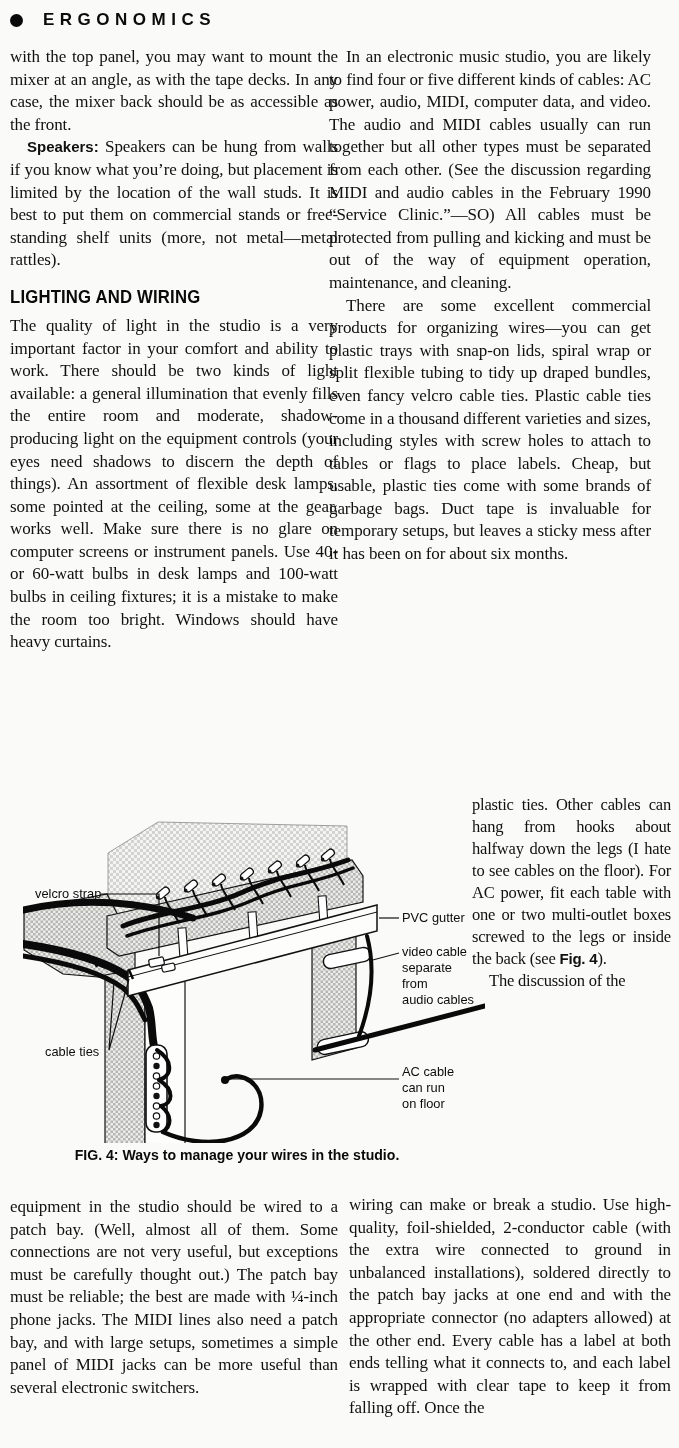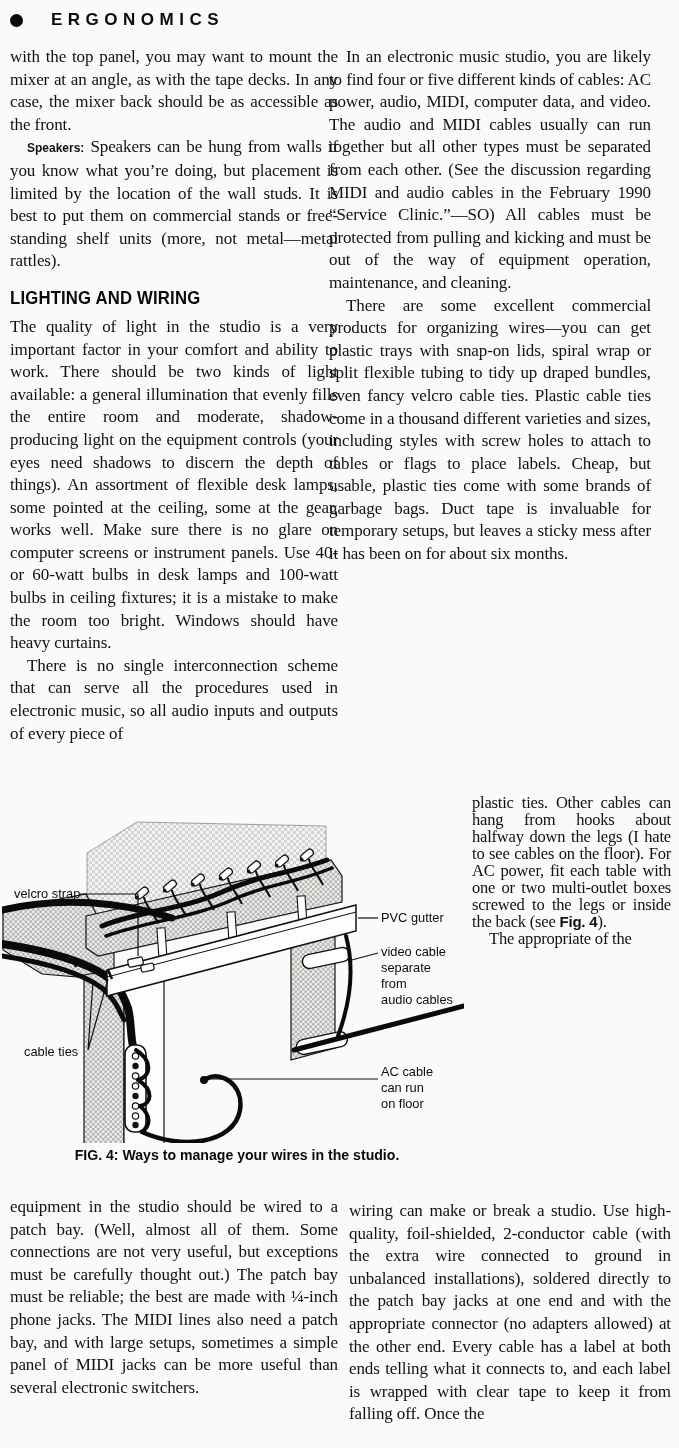--- a/index.html
+++ b/index.html
@@ -1,38 +1,38 @@
 <!DOCTYPE html>
 <html><head>
 <meta charset="utf-8">
 <style>
   html,body{margin:0;padding:0;background:#e8e8e6;}
   .page{position:relative;width:679px;height:1448px;background:#fafaf8;overflow:hidden;
         font-family:"Liberation Serif",serif;color:#101010;margin:0 auto;}
   
-  .masthead{position:absolute;left:10px;top:10px;display:flex;align-items:center;gap:28px;}
+  .masthead{position:absolute;left:10px;top:10px;display:flex;align-items:center;gap:20px;}
   .bullet{width:13px;height:13px;border-radius:50%;background:#090909;flex:0 0 auto;}
   .masthead-title{font-family:"Liberation Sans",sans-serif;font-weight:700;font-size:17px;
         letter-spacing:5.5px;color:#0b0b0b;white-space:nowrap;}
   
   .tcol{position:absolute;text-align:justify;font-size:17px;line-height:22.6px;letter-spacing:-0.1px;}
   .col-left-top{left:10px;top:46px;width:328px;}
   .col-right-top{left:329px;top:46px;width:322px;}
-  .col-right-narrow{left:472px;top:794px;width:199px;line-height:17px;font-size:16.5px;letter-spacing:-0.2px;}
-  .col-right-bottom{left:349px;top:1194px;width:322px;margin-top:6px;}
+  .col-right-narrow{left:472px;top:794px;width:199px;line-height:22px;font-size:16.5px;letter-spacing:-0.2px;}
+  .col-right-bottom{left:349px;top:1194px;width:322px;}
   .col-left-bottom{left:10px;top:1196px;width:328px;}
   .tcol p{margin:0;}
   .indent{text-indent:17px;}
   .section-heading{font-family:"Liberation Sans",sans-serif;font-weight:700;font-size:19px;
         letter-spacing:0.2px;transform:scaleX(.88);transform-origin:left center;
         margin:13px 0 7px 0;line-height:23px;white-space:nowrap;color:#0a0a0a;}
-  .lead{font-family:"Liberation Sans",sans-serif;font-weight:700;font-size:12px;letter-spacing:0;}
+  .lead{font-family:"Liberation Sans",sans-serif;font-weight:700;font-size:15px;letter-spacing:0;}
   .figref{font-family:"Liberation Sans",sans-serif;font-weight:700;font-size:15px;}
   
-  .figure{position:absolute;left:2px;top:798px;width:462px;height:345px;}
+  .figure{position:absolute;left:23px;top:798px;width:462px;height:345px;}
   .figure svg{position:absolute;left:0;top:0;}
   .fig-label{position:absolute;font-family:"Liberation Sans",sans-serif;font-size:13.5px;
         line-height:16px;color:#0c0c0c;white-space:pre-line;transform:scaleX(.95);transform-origin:left top;}
   .lbl-velcro{left:12px;top:88px;}
   .lbl-pvc{left:379px;top:112px;}
   .lbl-video{left:379px;top:146px;}
   .lbl-ties{left:22px;top:246px;}
   .lbl-ac{left:379px;top:266px;}
   .fig-caption{position:absolute;left:6px;top:1146px;width:462px;text-align:center;
         font-family:"Liberation Sans",sans-serif;font-weight:700;font-size:15px;
@@ -46,31 +46,30 @@
   <div class="masthead">
     <span class="bullet"></span>
     <span class="masthead-title">ERGONOMICS</span>
   </div>
 
   <div class="tcol col-left-top">
     <p>with the top panel, you may want to mount the mixer at an angle, as with the tape decks. In any case, the mixer back should be as accessible as the front.</p>
     <p class="indent"><b class="lead">Speakers:</b><span> Speakers can be hung from walls if you know what you’re doing, but placement is limited by the location of the wall studs. It is best to put them on commercial stands or free-standing shelf units (more, not metal—metal rattles).</span></p>
     <div class="section-heading">LIGHTING AND WIRING</div>
     <p>The quality of light in the studio is a very important factor in your comfort and ability to work. There should be two kinds of light available: a general illumination that evenly fills the entire room and moderate, shadow-producing light on the equipment controls (your eyes need shadows to discern the depth of things). An assortment of flexible desk lamps, some pointed at the ceiling, some at the gear, works well. Make sure there is no glare on computer screens or instrument panels. Use 40- or 60-watt bulbs in desk lamps and 100-watt bulbs in ceiling fixtures; it is a mistake to make the room too bright. Windows should have heavy curtains.</p>
-    <p class="indent">There is no single interconnection scheme that can serve all the procedures used in electronic music, so all audio inputs and outputs of every piece of</p>
   </div>
 
   <div class="tcol col-right-top">
     <p class="indent">In an electronic music studio, you are likely to find four or five different kinds of cables: AC power, audio, MIDI, computer data, and video. The audio and MIDI cables usually can run together but all other types must be separated from each other. (See the discussion regarding MIDI and audio cables in the February 1990 “Service Clinic.”—SO) All cables must be protected from pulling and kicking and must be out of the way of equipment operation, maintenance, and cleaning.</p>
     <p class="indent">There are some excellent commercial products for organizing wires—you can get plastic trays with snap-on lids, spiral wrap or split flexible tubing to tidy up draped bundles, even fancy velcro cable ties. Plastic cable ties come in a thousand different varieties and sizes, including styles with screw holes to attach to tables or flags to place labels. Cheap, but usable, plastic ties come with some brands of garbage bags. Duct tape is invaluable for temporary setups, but leaves a sticky mess after it has been on for about six months.</p>
   </div>
 
   <div class="tcol col-right-narrow">
     <p><span>plastic ties. Other cables can hang from hooks about halfway down the legs (I hate to see cables on the floor). For AC power, fit each table with one or two multi-outlet boxes screwed to the legs or inside the back (see </span><b class="figref">Fig. 4</b><span>).</span></p>
-    <p class="indent">The appropriate of the</p>
+    <p class="indent">The discussion of the</p>
   </div>
 
   <div class="tcol col-right-bottom">
     <p>wiring can make or break a studio. Use high-quality, foil-shielded, 2-conductor cable (with the extra wire connected to ground in unbalanced installations), soldered directly to the patch bay jacks at one end and with the appropriate connector (no adapters allowed) at the other end. Every cable has a label at both ends telling what it connects to, and each label is wrapped with clear tape to keep it from falling off. Once the</p>
   </div>
 
   <div class="tcol col-left-bottom">
     <p>equipment in the studio should be wired to a patch bay. (Well, almost all of them. Some connections are not very useful, but exceptions must be carefully thought out.) The patch bay must be reliable; the best are made with ¼-inch phone jacks. The MIDI lines also need a patch bay, and with large setups, sometimes a simple panel of MIDI jacks can be more useful than several electronic switchers.</p>
   </div>
 

